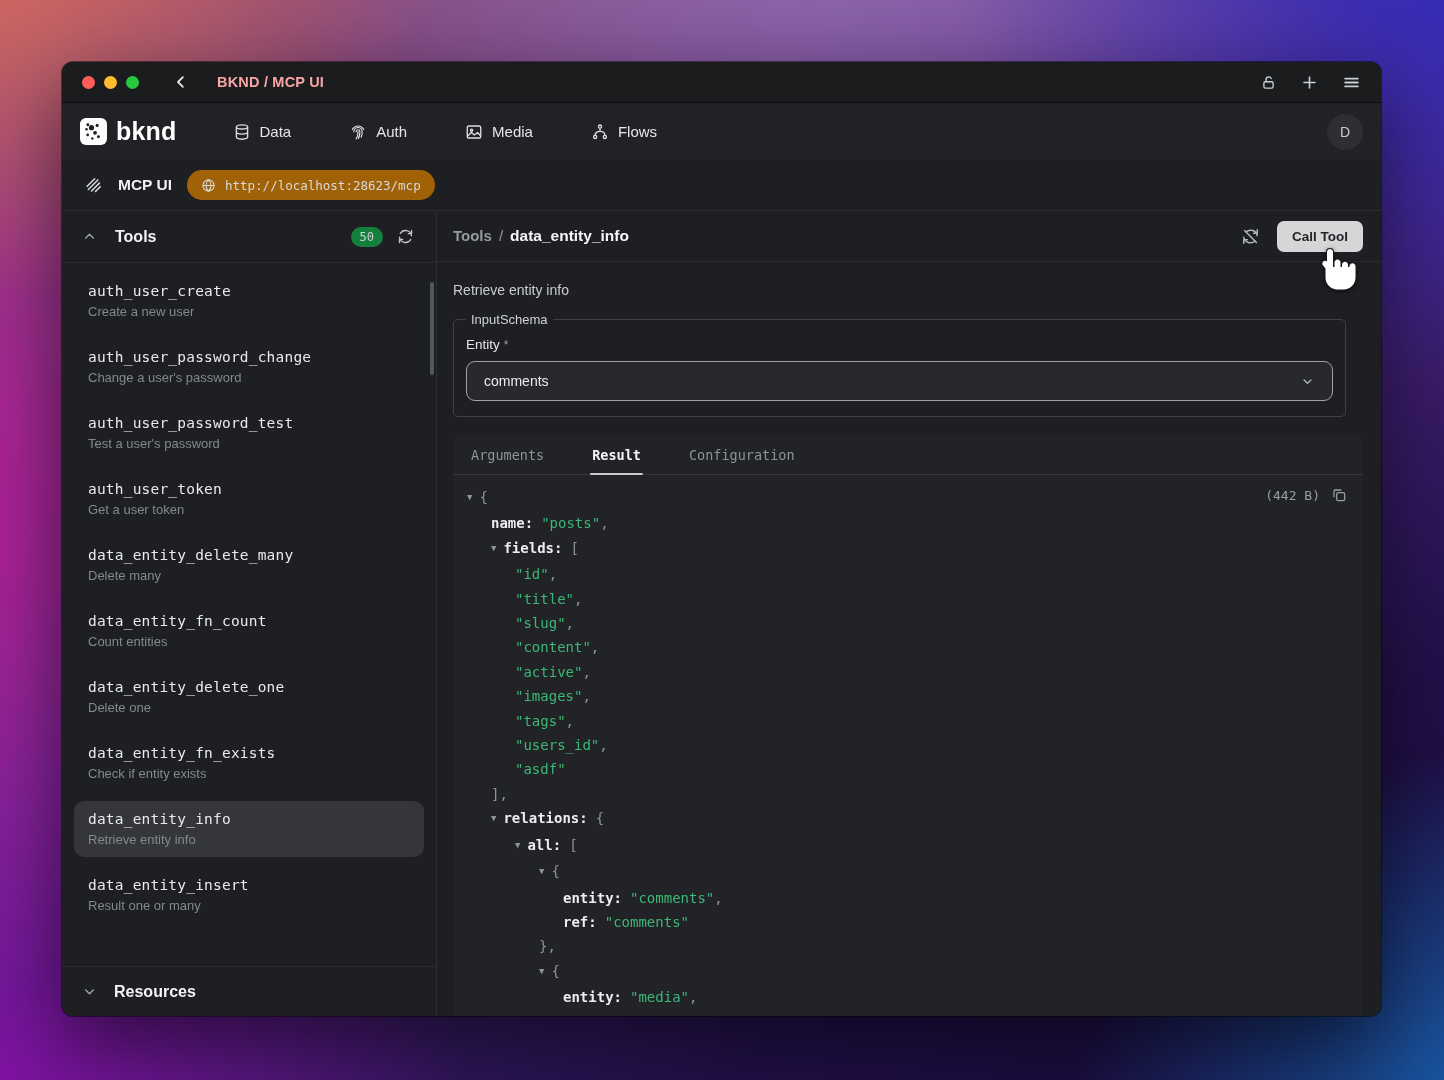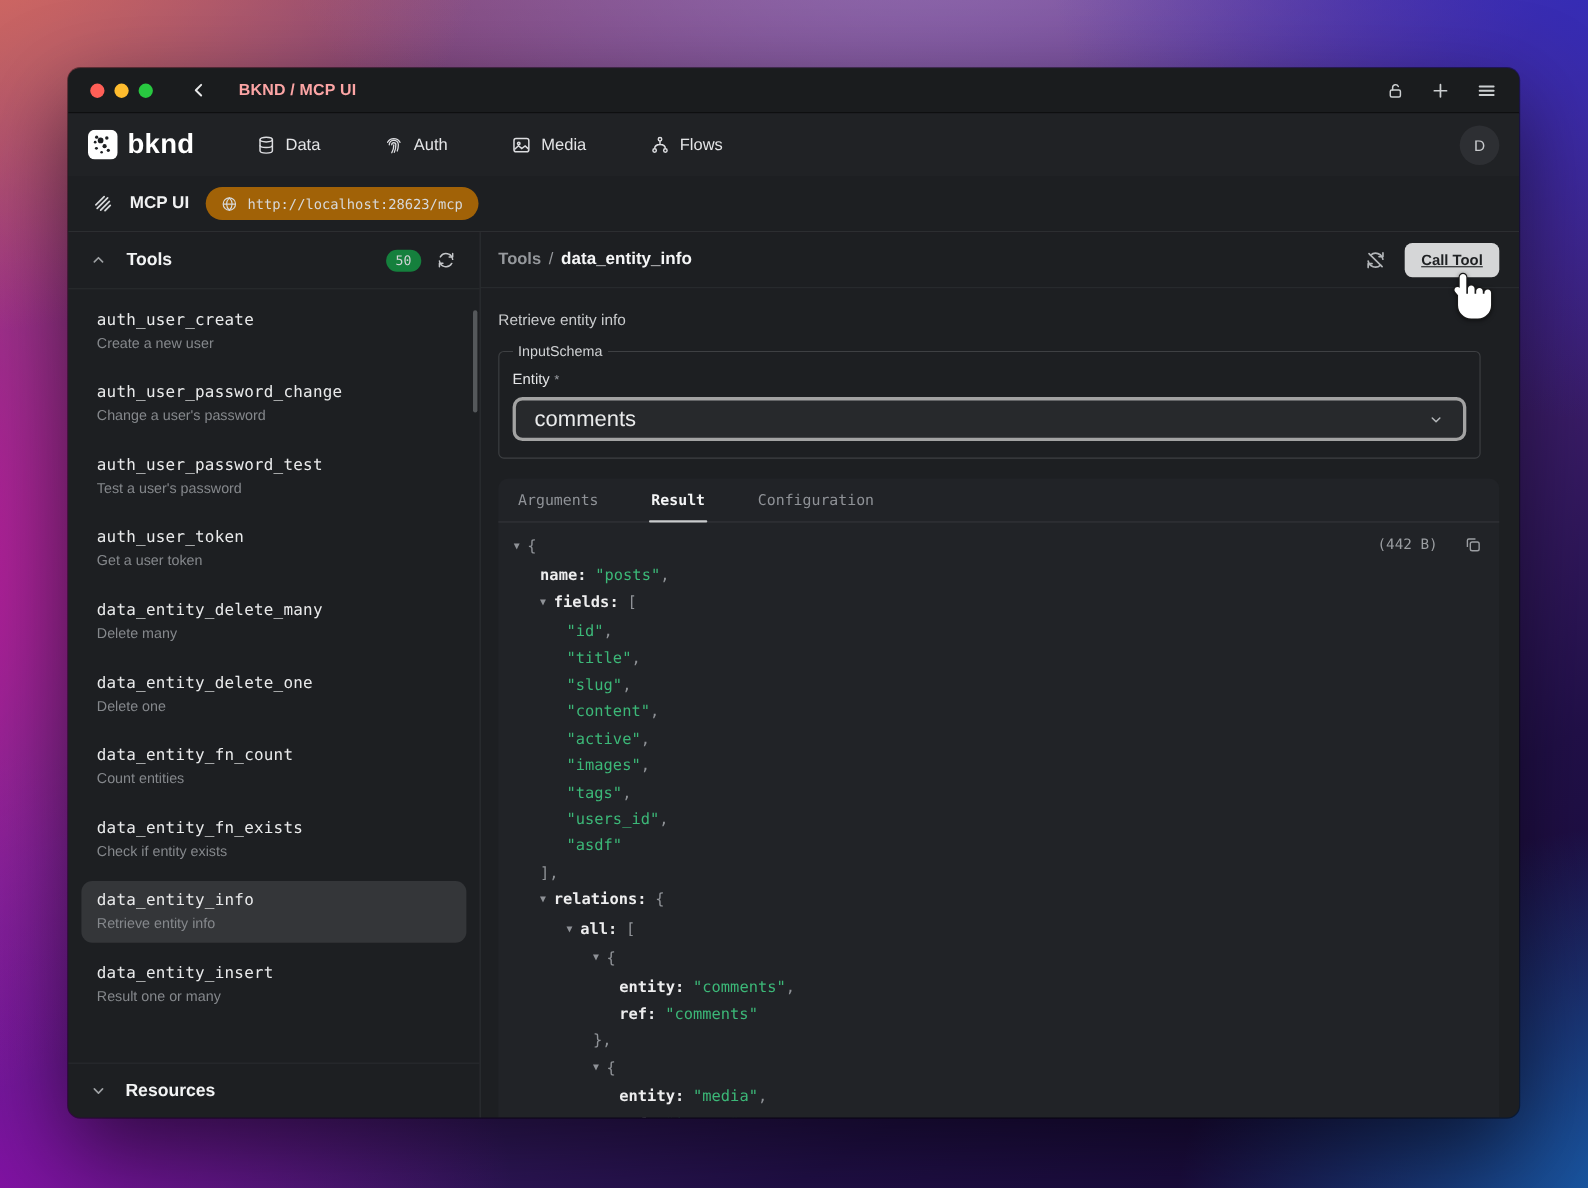--- a/index.html
+++ b/index.html
@@ -70,39 +70,39 @@
 
   
   .main { flex:1; display:flex; flex-direction:column; min-width:0; min-height:0; }
   .main-header { flex:0 0 51px; display:flex; align-items:center; padding:0 18px 0 16px; border-bottom:1px solid #2a2c2f; }
   .breadcrumb { font-size:15px; display:flex; align-items:baseline; }
   .bc-section { color:#96999d; font-weight:600; }
   .bc-sep { color:#96999d; margin:0 7px; }
   .bc-current { color:#f5f6f7; font-weight:700; font-size:15.5px; }
   .main-actions { margin-left:auto; display:flex; align-items:center; gap:17px; }
   .refresh-off { color:#b3b6b9; }
-  .call-btn { background:#d5d6d7; color:#1f2123; font-weight:700; font-size:13.5px; border:none; border-radius:7px; padding:8px 15px; font-family:"Liberation Sans", sans-serif;text-decoration:underline; }
+  .call-btn { background:#d5d6d7; color:#1f2123; font-weight:700; font-size:13.5px; border:none; border-radius:7px; padding:8px 15px; font-family:"Liberation Sans", sans-serif; }
 
   .main-body { flex:1; padding:0 16px; display:flex; flex-direction:column; min-height:0; overflow:hidden; }
   .description { margin-top:20px; color:#caccce; font-size:14px; }
   .schema { margin-top:14px; margin-right:19px; border:1px solid #3e4043; border-radius:5px; padding:2px 12px 15px; min-width:0; }
   .schema legend { color:#d0d2d4; font-size:13px; padding:0 5px; }
   .field-label { margin-top:8px; font-size:13.5px; color:#e4e5e7; }
   .req { color:#989ba0; margin-left:4px; font-size:12px; }
-  .select { margin-top:9px; height:40px; background:#27292c; border:3px solid #a3a3a3; border-radius:9px; display:flex; align-items:center; padding:16px 17px; color:#eaebec; font-size:20px; }
+  .select { margin-top:9px; height:40px; background:#27292c; border:1px solid #a3a3a3; border-radius:9px; display:flex; align-items:center; padding:16px 17px; color:#eaebec; font-size:14px; }
   .select .chev { margin-left:auto; color:#b2b5b8; }
 
   .result-panel { margin-top:18px; margin-right:2px; background:#212327; border-radius:9px 9px 0 0; flex:1; display:flex; flex-direction:column; min-height:0; }
   .tabs { flex:0 0 40px; display:flex; gap:44px; padding:0 16px; border-bottom:1px solid #34363a; font-family:"DejaVu Sans Mono", monospace; font-size:13.5px; }
   .tab { display:flex; align-items:center; color:#8f9297; position:relative; padding:0 2px; }
   .tab.active { color:#f3f4f5; font-weight:700; }
   .tab.active::after { content:""; position:absolute; left:0; right:0; bottom:-1px; height:2px; background:#c9cbcd; border-radius:1px; }
 
   .json-area { flex:1; position:relative; padding:10px 16px 0 0; overflow:hidden; font-family:"DejaVu Sans Mono", monospace; font-size:14px; }
-  .json-meta { position:absolute; top:12px; right:16px; display:flex; align-items:center; gap:24px; color:#9b9ea2; font-size:13px; }
+  .json-meta { position:absolute; top:12px; right:16px; display:flex; align-items:center; gap:11px; color:#9b9ea2; font-size:13px; }
   .json-line { line-height:24.4px; white-space:nowrap; }
   .seg-tri { color:#8f9297; font-size:9px; margin-right:7px; display:inline-block; transform:translateY(-2px); }
   .seg-key { color:#ededee; font-weight:700; margin-right:8px; }
   .seg-str { color:#3cb878; }
   .seg-punc { color:#8f9297; }
 
   .hand-cursor { position:absolute; left:1315px; top:243px; z-index:50; filter:drop-shadow(0 1px 2px rgba(0,0,0,.5)); }
 </style>
 </head>
 <body>
@@ -260,26 +260,26 @@
         </div>
         <div class="tool-item">
           <div class="tool-name">auth_user_token</div>
           <div class="tool-desc">Get a user token</div>
         </div>
         <div class="tool-item">
           <div class="tool-name">data_entity_delete_many</div>
           <div class="tool-desc">Delete many</div>
         </div>
         <div class="tool-item">
+          <div class="tool-name">data_entity_fn_count</div>
+          <div class="tool-desc">Count entities</div>
+        </div>
+        <div class="tool-item">
           <div class="tool-name">data_entity_delete_one</div>
           <div class="tool-desc">Delete one</div>
-        </div>
-        <div class="tool-item">
-          <div class="tool-name">data_entity_fn_count</div>
-          <div class="tool-desc">Count entities</div>
         </div>
         <div class="tool-item">
           <div class="tool-name">data_entity_fn_exists</div>
           <div class="tool-desc">Check if entity exists</div>
         </div>
         <div class="tool-item selected">
           <div class="tool-name">data_entity_info</div>
           <div class="tool-desc">Retrieve entity info</div>
         </div>
         <div class="tool-item">

